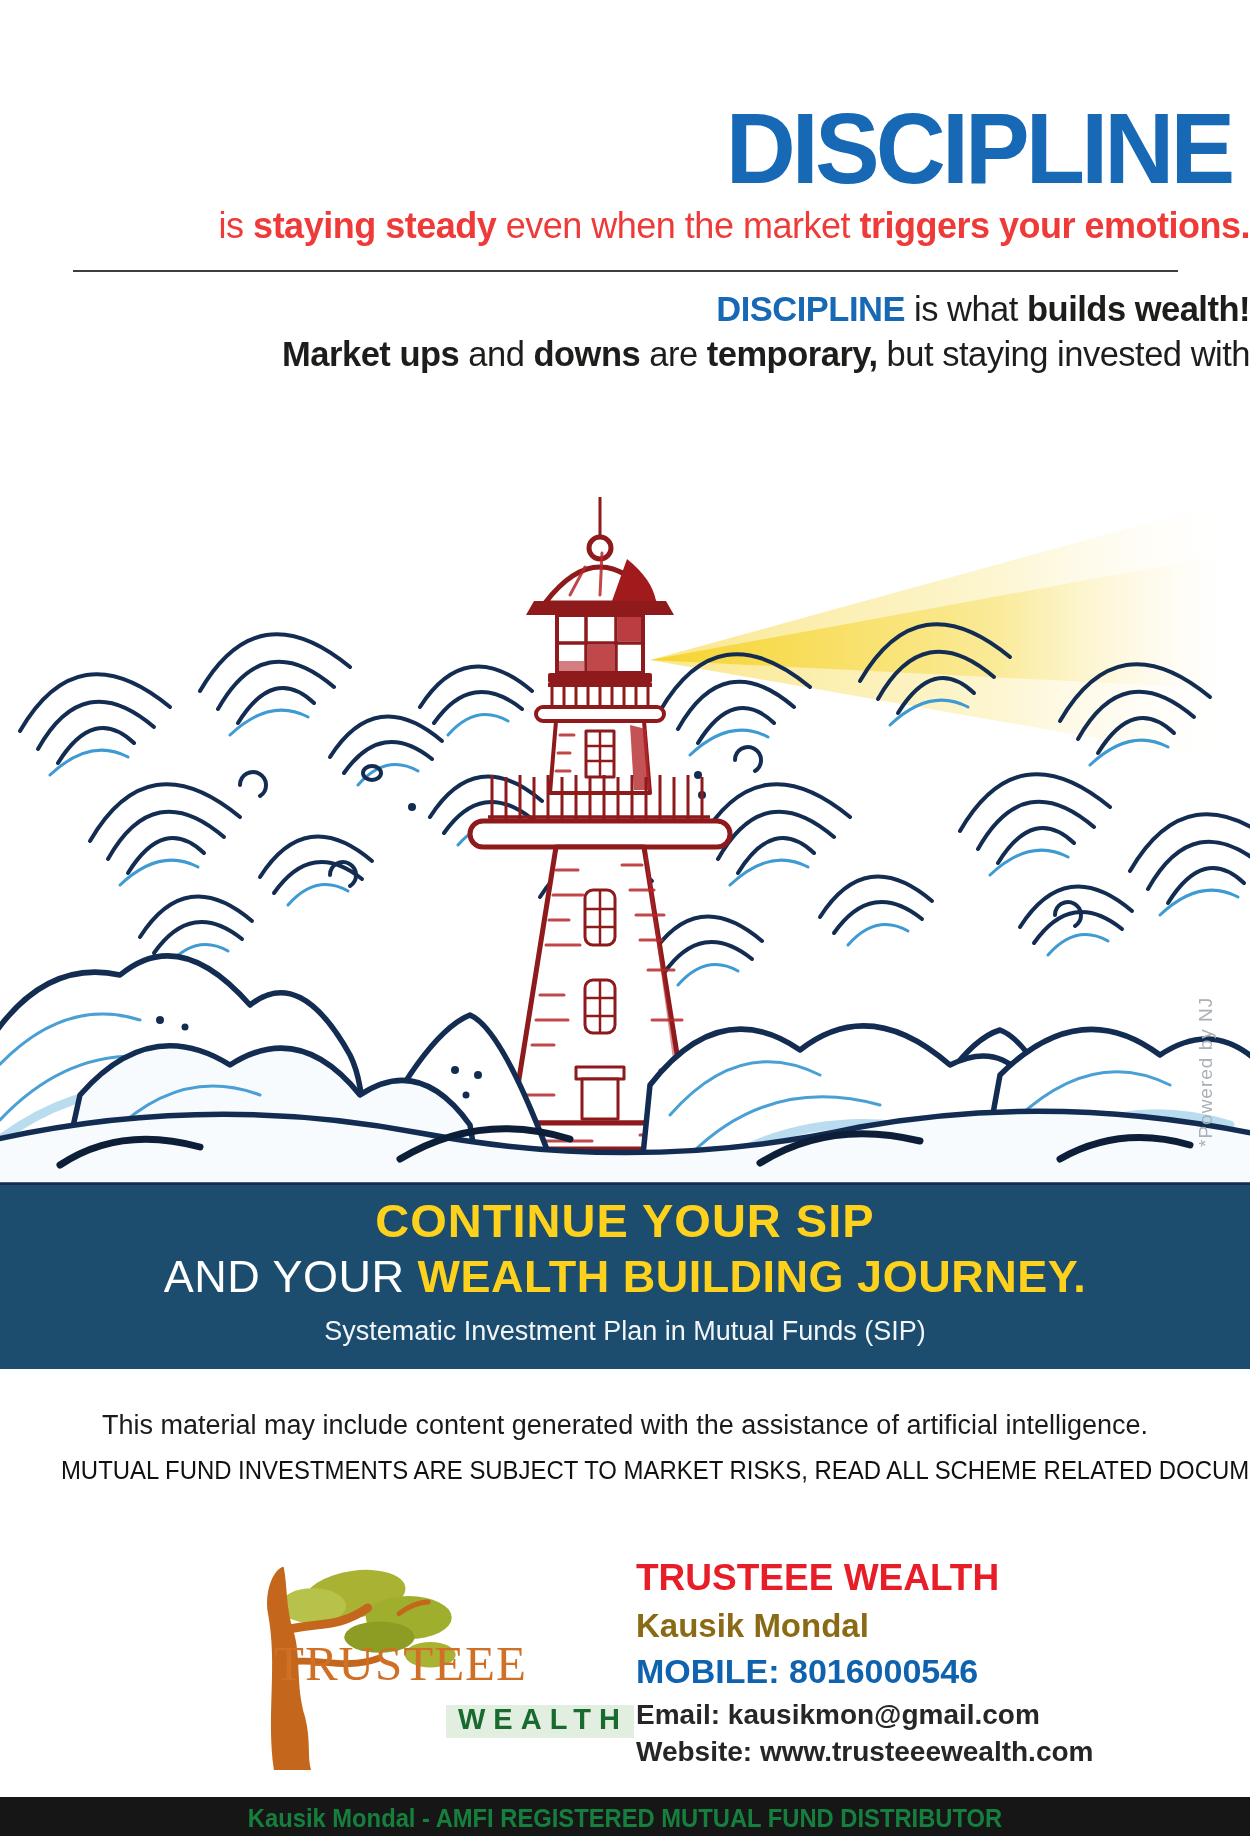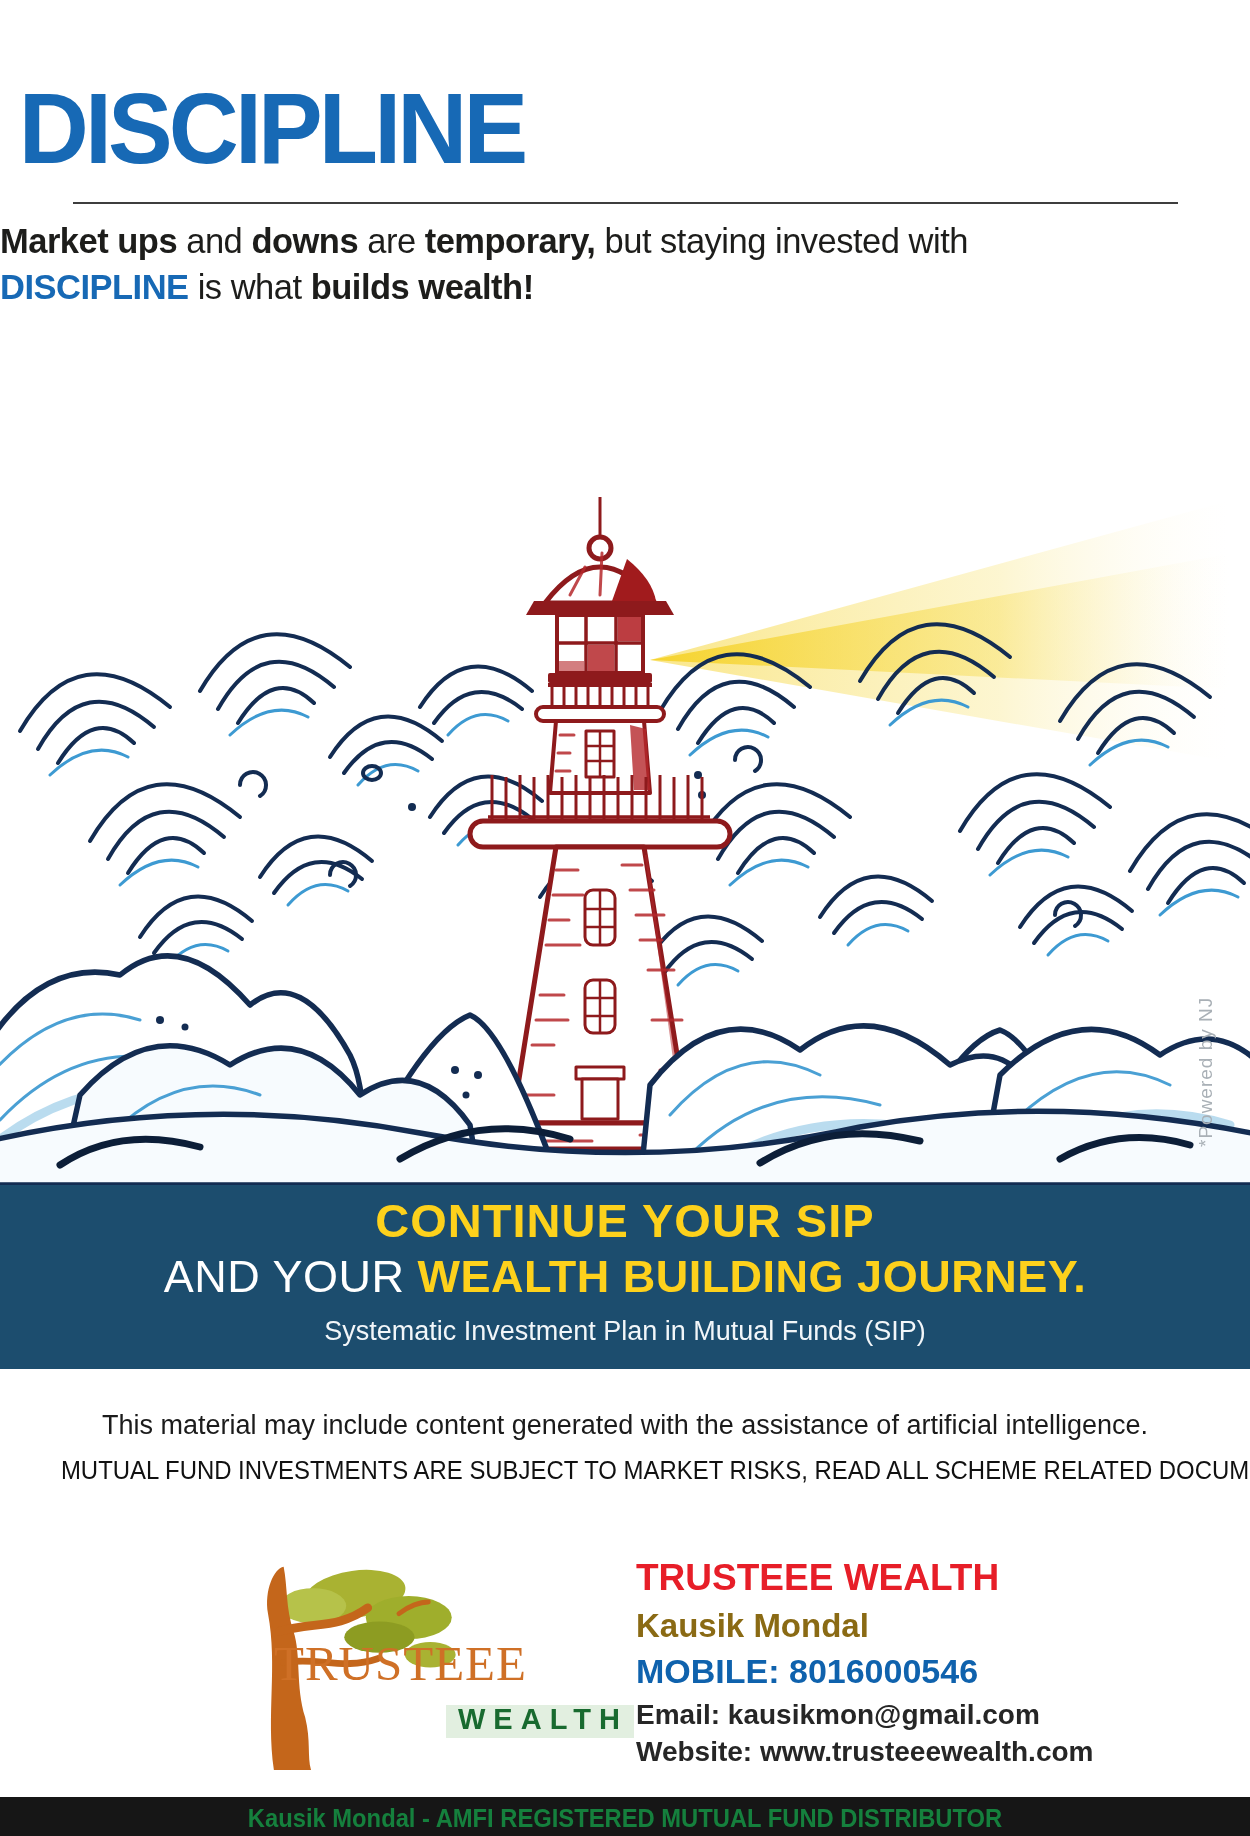--- a/index.html
+++ b/index.html
@@ -5,21 +5,21 @@
   html,body{margin:0;padding:0;background:#e9e9e9;}
   .page{
     position:relative;
     width:1250px;height:1836px;
     margin:0 auto;
     background:#ffffff;
     font-family:"Liberation Sans", sans-serif;
     overflow:hidden;
   }
   
-  .top{height:475px;box-sizing:border-box;padding-top:78px;text-align:left;}
+  .top{height:475px;box-sizing:border-box;padding-top:98px;text-align:right;}
   .main-title{
     margin:0;line-height:1;font-size:100px;font-weight:700;
     color:#1769b5;letter-spacing:-4px;transform:scaleX(.97);
   }
   .tagline{
     margin-top:8px;font-size:36px;line-height:1.1;color:#ee3a38;letter-spacing:-.5px;
   }
   .tagline b{font-weight:700;}
   .divider{height:2px;background:#3d3d3d;width:1105px;margin:24px auto 0 auto;}
   .message{margin-top:15px;font-size:34.5px;line-height:1.32;color:#1d1d1b;letter-spacing:-.5px;}
@@ -72,24 +72,25 @@
   .footer-bar{height:43px;background:#161616;color:#15803d;text-align:center;}
   .footer-text{display:inline-block;font-size:25px;font-weight:700;line-height:43px;transform:scaleX(.95);white-space:nowrap;}
 </style>
 </head>
 <body>
 
 <div class="page">
 
   <div class="top">
     <h1 class="main-title">DISCIPLINE</h1>
+    <div class="tagline"><span>is </span><b>staying steady</b><span> even when the market </span><b>triggers your emotions.</b></div>
     <div class="divider"></div>
     <div class="message">
+      <div><span class="blue-word">DISCIPLINE</span><span> is what </span><b>builds wealth!</b></div>
       <div><b>Market ups</b><span> and </span><b>downs</b><span> are </span><b>temporary,</b><span> but staying invested with</span></div>
-      <div><span class="blue-word">DISCIPLINE</span><span> is what </span><b>builds wealth!</b></div>
     </div>
   </div>
 
   <div class="illustration">
     <svg width="1250" height="710" viewBox="0 0 1250 710">
       <defs>
         <linearGradient id="beamGrad" x1="650" y1="0" x2="1230" y2="0" gradientUnits="userSpaceOnUse">
           <stop offset="0" stop-color="#f5d01e" stop-opacity=".95"></stop>
           <stop offset=".6" stop-color="#f7dd55" stop-opacity=".5"></stop>
           <stop offset="1" stop-color="#fdf6d8" stop-opacity="0"></stop>

